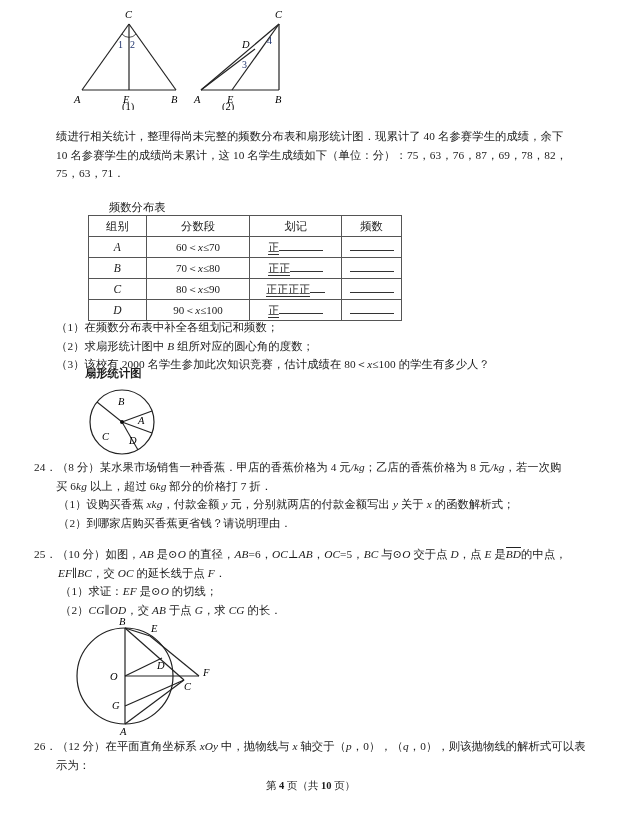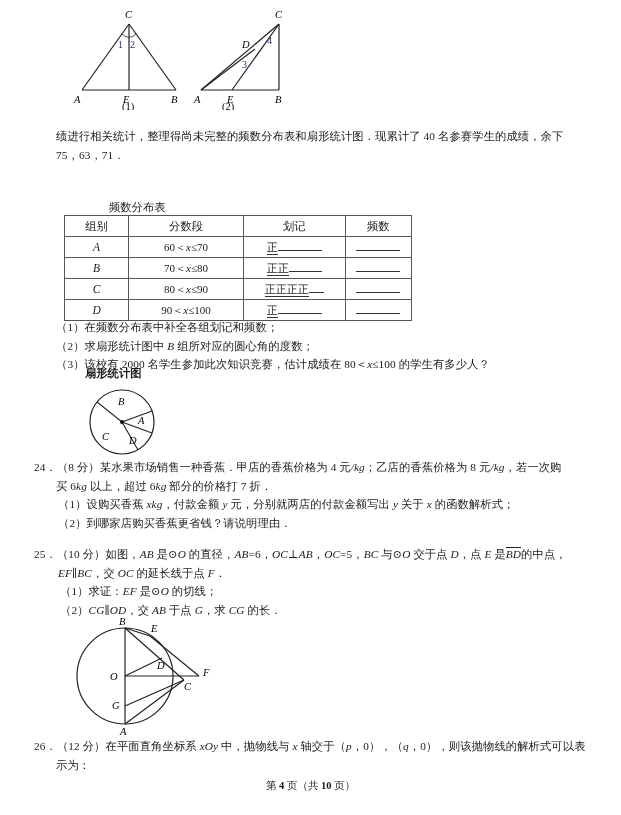--- a/index.html
+++ b/index.html
@@ -45,22 +45,22 @@
 
   
   .table-title {
     position: absolute;
     left: 75px; top: 200px;
     font-size: 11.3px;
     margin-left: 34px;
   }
   table.freq {
     position: absolute;
-    left: 64px; top: 215px;
-    width: 348px;
+    left: 88px; top: 215px;
+    width: 314px;
     border-collapse: collapse;
     font-size: 11px;
   }
   table.freq th, table.freq td {
     border: 1px solid #555;
     height: 21px;
     text-align: center;
     font-weight: normal;
     padding: 0 2px;
     vertical-align: middle;
@@ -134,20 +134,23 @@
       <text x="197" y="42" font-size="10" fill="#20346e">4</text>
       <text x="152" y="108" font-size="10.5">(2)</text>
     </svg>
   </div>
 
   <div class="q" style="left:34px; top:127px; width:556px;">
     <div style="padding-left:22px;">
       <span>绩进行相关统计，整理得尚未完整的频数分布表和扇形统计图．现累计了 40 名参赛学生的成绩，余下</span>
     </div>
     <div style="padding-left:22px;">
+      <span>10 名参赛学生的成绩尚未累计，这 10 名学生成绩如下（单位：分）：75，63，76，87，69，78，82，</span>
+    </div>
+    <div style="padding-left:22px;">
       <span>75，63，71．</span>
     </div>
   </div>
 
   <div class="table-title">频数分布表</div>
 
   <table class="freq">
     <thead>
       <tr>
         <th>组别</th>

